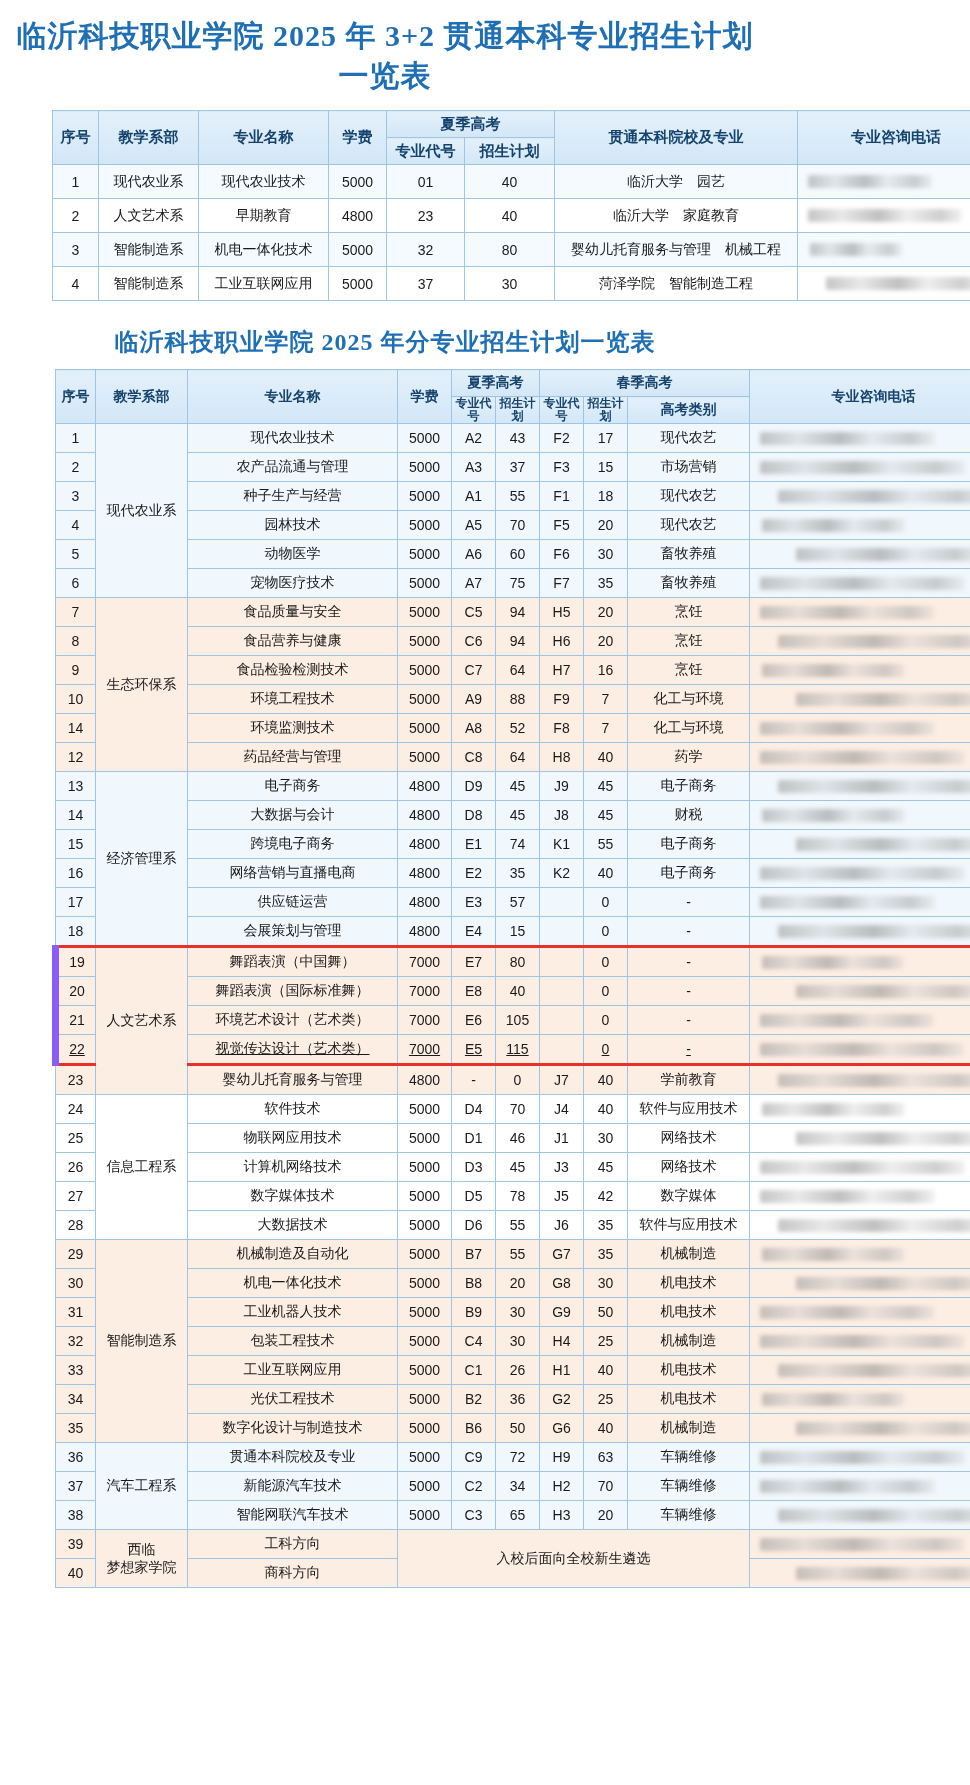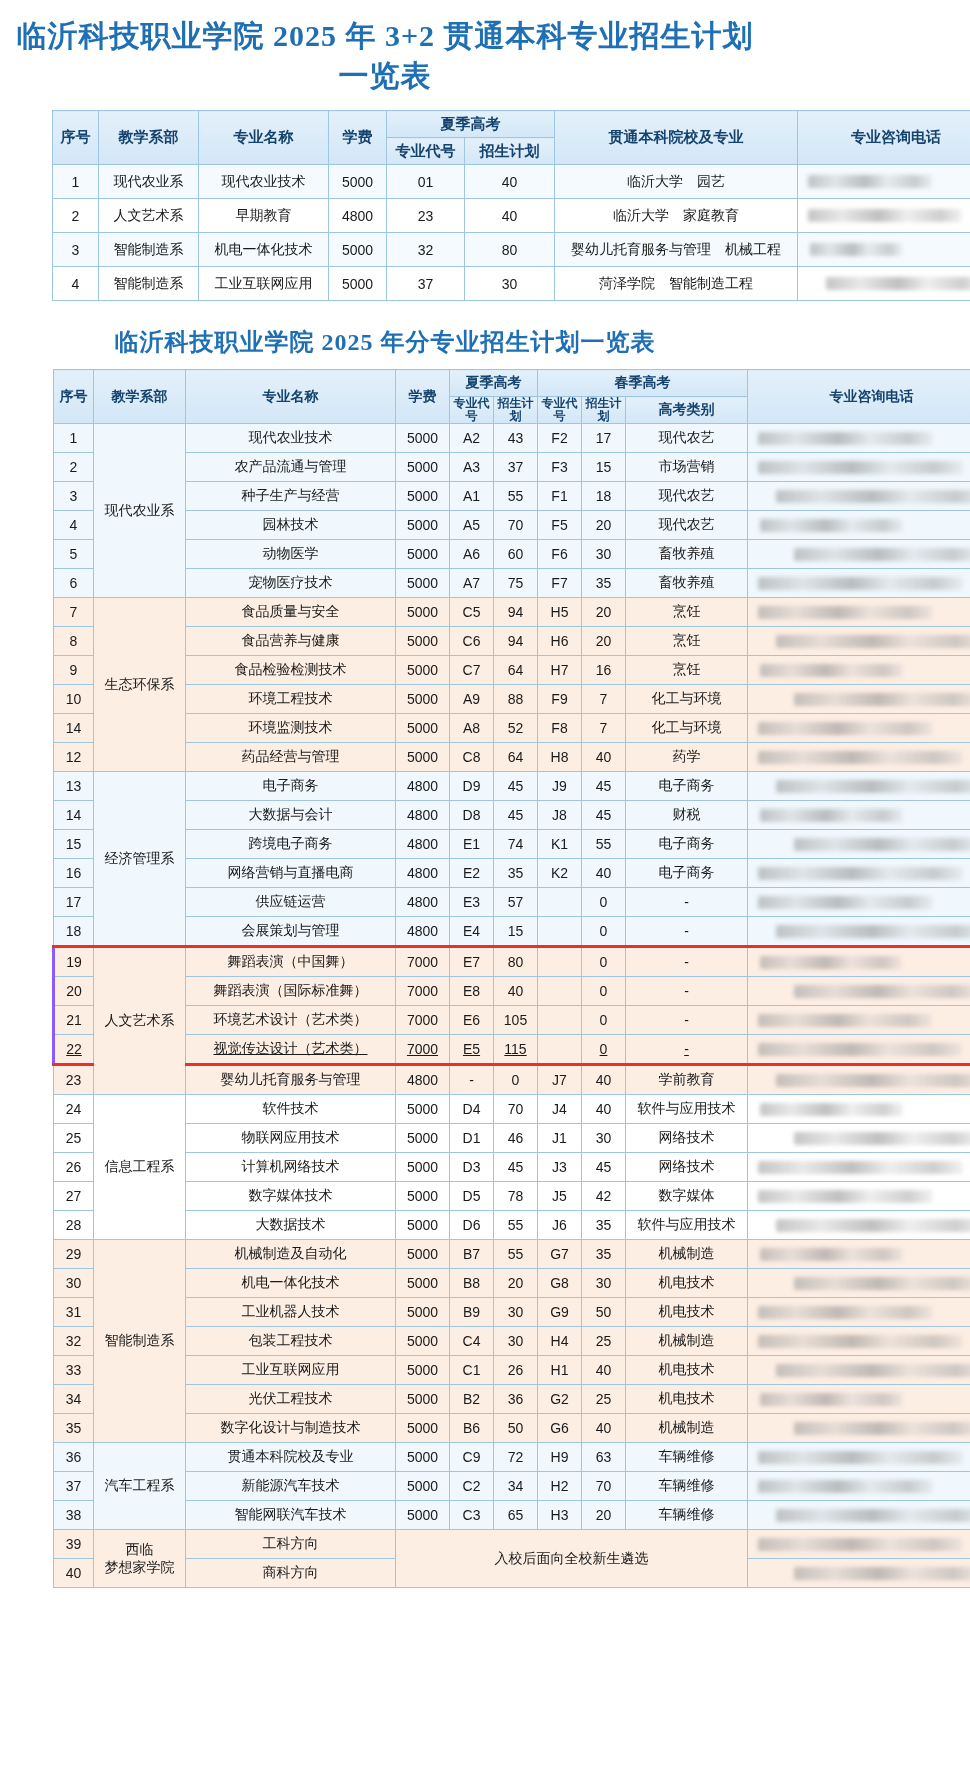--- a/index.html
+++ b/index.html
@@ -77,21 +77,21 @@
   .g-blue td    { background: #f0f8fd; }
   .g-peach td   { background: #fdeee4; }
   .g-blue2 td   { background: #f0f8fd; text-align: center; }
   .g-peach2 td  { background: #fdeee4; }
   .g-white td   { background: #ffffff; }
 
   
   .hl td { background: #fdeee4; }
   .hl-first td { border-top: 3px solid #e8312a; }
   .hl-last td  { border-bottom: 3px solid #e8312a; text-decoration: underline; }
-  .hl td:first-child { border-left: 3px solid #8b5cf6; }
+  .hl td:first-child { border-left: 7px solid #8b5cf6; }
   .hl td:last-child  { border-right: 3px solid #e8312a; }
 
   
   .phone {
     position: relative;
     overflow: hidden;
   }
   .phone .blur {
     display: block;
     height: 13px;

